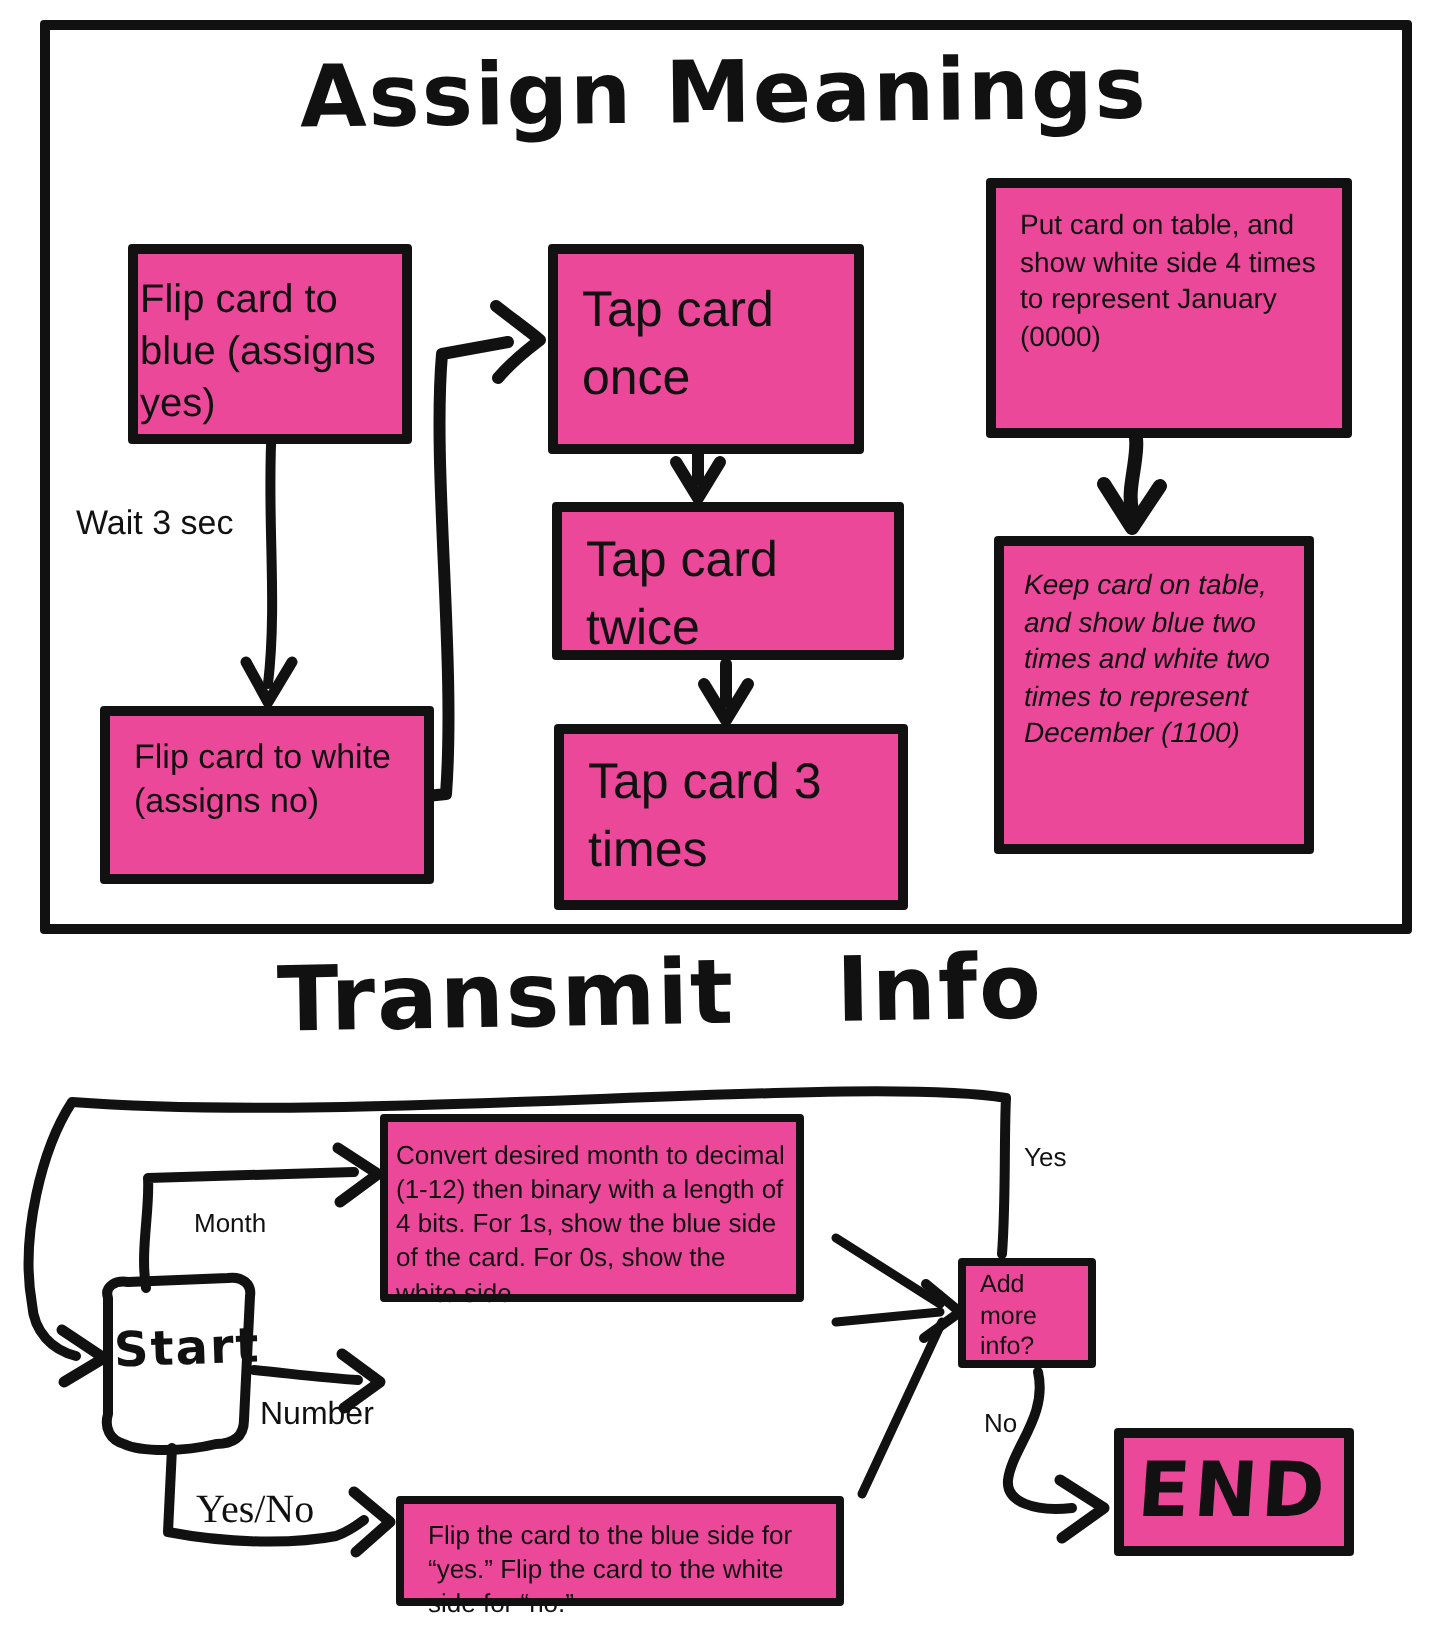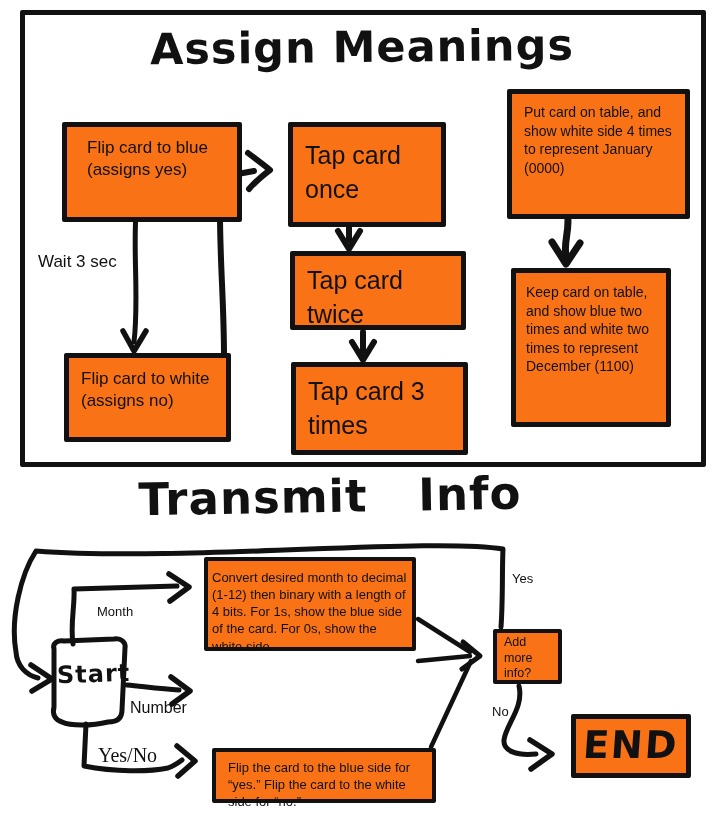--- a/index.html
+++ b/index.html
@@ -2,38 +2,38 @@
 <html><head>
 <meta charset="utf-8">
 <style>
   html,body{margin:0;padding:0;background:#fff;}
   #canvas{
     position:relative;width:726px;height:824px;background:#ffffff;overflow:hidden;
     font-family:"Liberation Sans",sans-serif;color:#111;
   }
   #wires{position:absolute;left:0;top:0;z-index:1;}
   .box{
-    position:absolute;z-index:2;background:#f97316;border:5px solid #111;border-radius:2px;
-    box-sizing:content-box;line-height:1.3;margin-left:14px;
+    position:absolute;z-index:2;background:#ec4899;border:5px solid #111;border-radius:2px;
+    box-sizing:content-box;line-height:1.3;
   }
   .lbl{position:absolute;z-index:3;white-space:nowrap;}
   .hand{
     font-family:"DejaVu Sans",sans-serif;font-weight:bold;
   }
   
   .outer-rect{position:absolute;left:20px;top:10px;width:676px;height:447px;border:5px solid #111;z-index:0;border-radius:2px;}
   .title-assign{left:150px;top:22px;width:420px;text-align:center;font-size:43px;letter-spacing:1px;transform:rotate(-0.6deg);}
-  .flip-blue{left:48px;top:122px;width:130px;height:70px;padding:10px 20px;font-size:17px;}
+  .flip-blue{left:64px;top:122px;width:130px;height:70px;padding:10px 1px;font-size:20px;}
   .tap-once{left:274px;top:122px;width:124px;height:71px;padding:12px 12px;font-size:25px;line-height:1.35;}
   .put-card{left:493px;top:89px;width:149px;height:102px;padding:9px 12px;font-size:14px;line-height:1.33;}
   .wait-label{left:38px;top:252px;font-size:17px;}
   .flip-white{left:50px;top:353px;width:133px;height:59px;padding:10px 12px;font-size:17px;}
   .tap-twice{left:276px;top:251px;width:142px;height:53px;padding:8px 12px;font-size:25px;line-height:1.35;}
   .tap-three{left:277px;top:362px;width:143px;height:67px;padding:8px 12px;font-size:25px;line-height:1.35;}
-  .keep-card{left:497px;top:268px;width:130px;height:129px;padding:10px 10px;font-size:14px;line-height:1.33;}
+  .keep-card{left:497px;top:268px;width:130px;height:129px;padding:10px 10px;font-size:14px;line-height:1.33;font-style:italic;}
   
   .title-transmit{left:110px;top:470px;width:440px;text-align:center;font-size:45px;word-spacing:34px;letter-spacing:1px;transform:rotate(-1deg);}
   .convert-box{left:190px;top:557px;width:196px;height:70px;padding:8px 4px;font-size:13px;border-width:4px;line-height:1.32;}
   .tapnum-box{left:193px;top:650px;width:193px;height:45px;padding:10px 12px;font-size:13.5px;border-width:4px;line-height:1.35;}
   .flipyn-box{left:198px;top:748px;width:192px;height:33px;padding:7px 12px;font-size:13px;border-width:4px;line-height:1.32;}
   .add-box{left:479px;top:629px;width:47px;height:43px;padding:2px 7px;font-size:12.5px;border-width:4px;line-height:1.25;}
   .end-box{left:557px;top:714px;width:110px;height:54px;border-width:5px;display:flex;align-items:center;justify-content:center;}
   .end-text{font-size:38px;letter-spacing:2px;transform:skewX(-4deg);}
   .start-label{left:57px;top:660px;font-size:24px;transform:rotate(-2deg);z-index:3;letter-spacing:1px;}
   .month-label{left:97px;top:604px;font-size:13px;}

